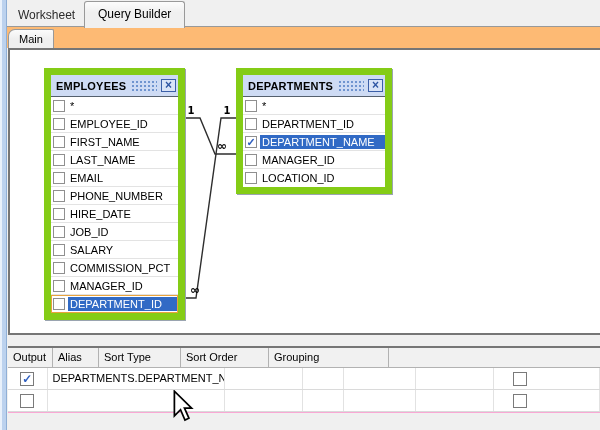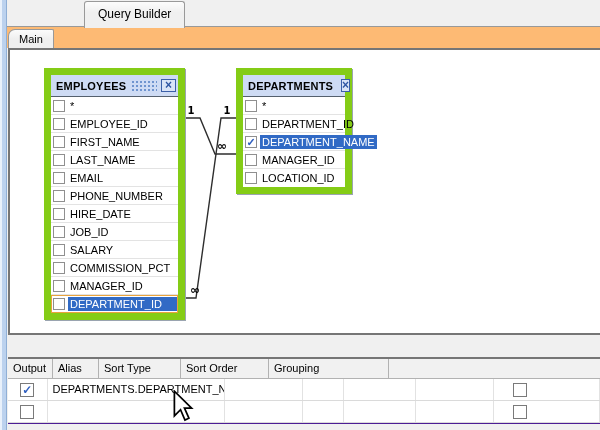--- a/index.html
+++ b/index.html
@@ -53,41 +53,42 @@
   .cb { width:12px; height:12px; min-width:12px; background:#fff; border:1px solid #8f8f8f;
     margin-right:3px; font-size:11px; line-height:10px; font-weight:bold; color:#2f5fc0;
     text-align:center; cursor:pointer; }
   .clabel { font-size:11px; padding:1px 2px; white-space:nowrap; cursor:default; }
   .clabel.sel { background:#316ac5; color:#fff; flex:1; }
 
   .rel-line { fill:none; stroke:#2e2e2e; stroke-width:1.4px; }
   .card-label { font-family:"DejaVu Sans", sans-serif; font-weight:bold; fill:#000; }
 
   
-  #grid { position:absolute; left:8px; top:357px; width:592px; height:67px;
-    border-top:2px solid #767676; background:#4c1d95; }
+  #grid { position:absolute; left:8px; top:346px; width:592px; height:67px;
+    border-top:2px solid #767676; background:#f9a8d4; }
   .g-header { display:flex; height:20px; background:#f1f1f1; border-bottom:1px solid #b2b2b2; }
   .g-hcell { font-size:11px; line-height:19px; padding-left:5px; border-right:1px solid #b2b2b2;
     white-space:nowrap; overflow:hidden; cursor:default; }
   .g-row { display:flex; height:22px; background:#fff; border-bottom:1px solid #dadada; }
   .g-cell { font-size:11px; line-height:21px; padding-left:5px; border-right:1px solid #e2e2e2;
     white-space:nowrap; overflow:hidden; display:flex; align-items:center; }
   .gcb { width:14px; height:14px; min-width:14px; background:#fff; border:1px solid #7a7a7a;
     font-size:12px; line-height:12px; font-weight:bold; color:#2f5fc0; text-align:center;
     cursor:pointer; display:inline-block; }
   .center-cb { justify-content:center; padding-left:0; }
 
   #cursor { position:absolute; left:172px; top:390px; z-index:10; }
 </style>
 </head>
 <body>
 
 <div id="left-strip"></div>
 
 <div id="tab-bar">
+  <span class="tab-flat">Worksheet</span>
   <span class="tab-raised">Query Builder</span>
 </div>
 
 <div id="sub-area">
   <span id="main-tab">Main</span>
 </div>
 
 <div id="canvas">
   <svg id="svg-layer" width="590" height="283">
     <polyline class="rel-line" points="175,68 190,68 205,104 226,104"></polyline>
@@ -146,21 +147,21 @@
         </div>
         <div class="trow">
           <span class="cb"></span>
           <span class="clabel">MANAGER_ID</span>
         </div>
         <div class="trow focus">
           <span class="cb"></span>
           <span class="clabel sel">DEPARTMENT_ID</span>
         </div>
       </div>
-      <div class="tbox" style="left: 226px; top: 18px; width: 116px;">
+      <div class="tbox" style="left: 226px; top: 18px; width: 156px;">
         <div class="thead">
           <span class="ttitle">DEPARTMENTS</span>
           <span class="tpattern"></span>
           <span class="tclose">×</span>
         </div>
         <div class="trow">
           <span class="cb"></span>
           <span class="clabel">*</span>
         </div>
         <div class="trow">

